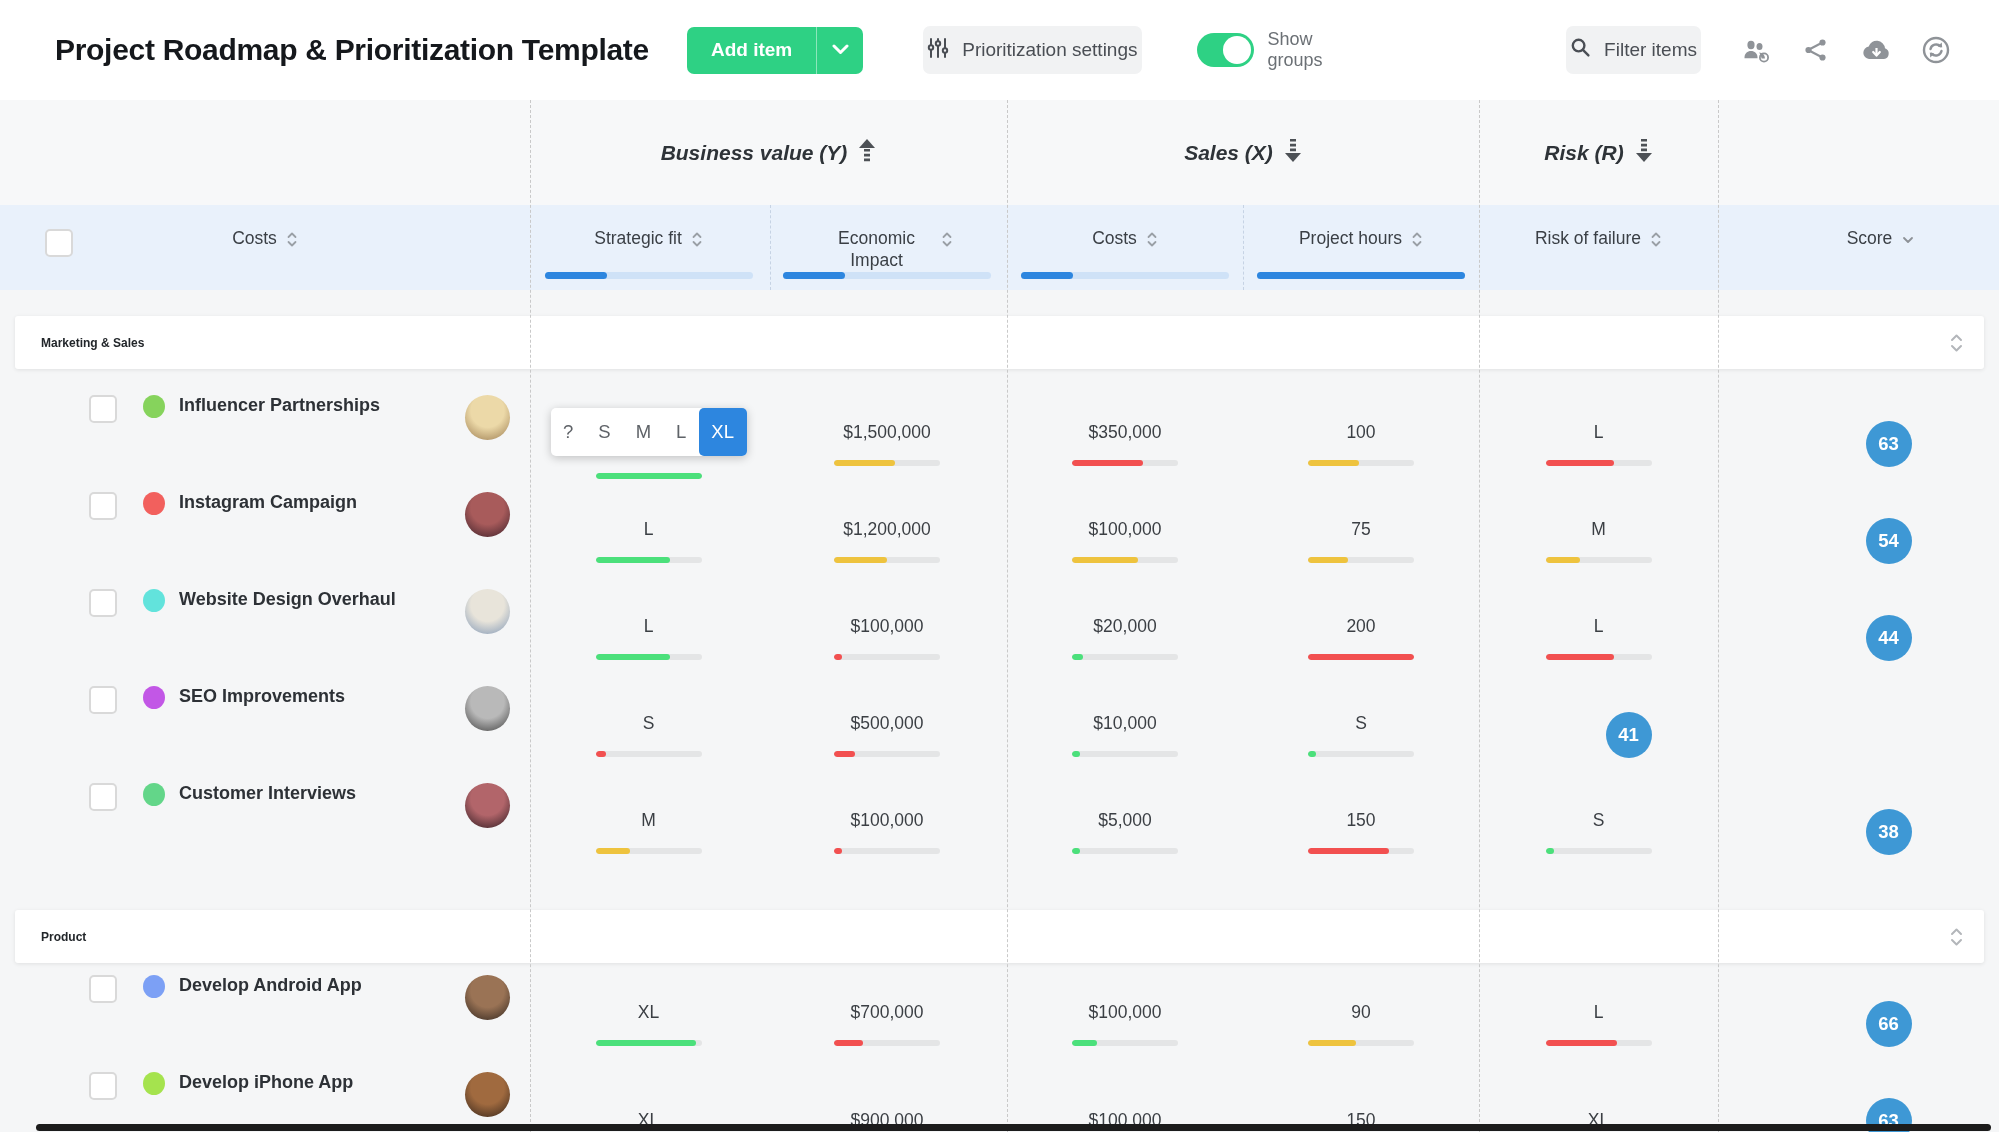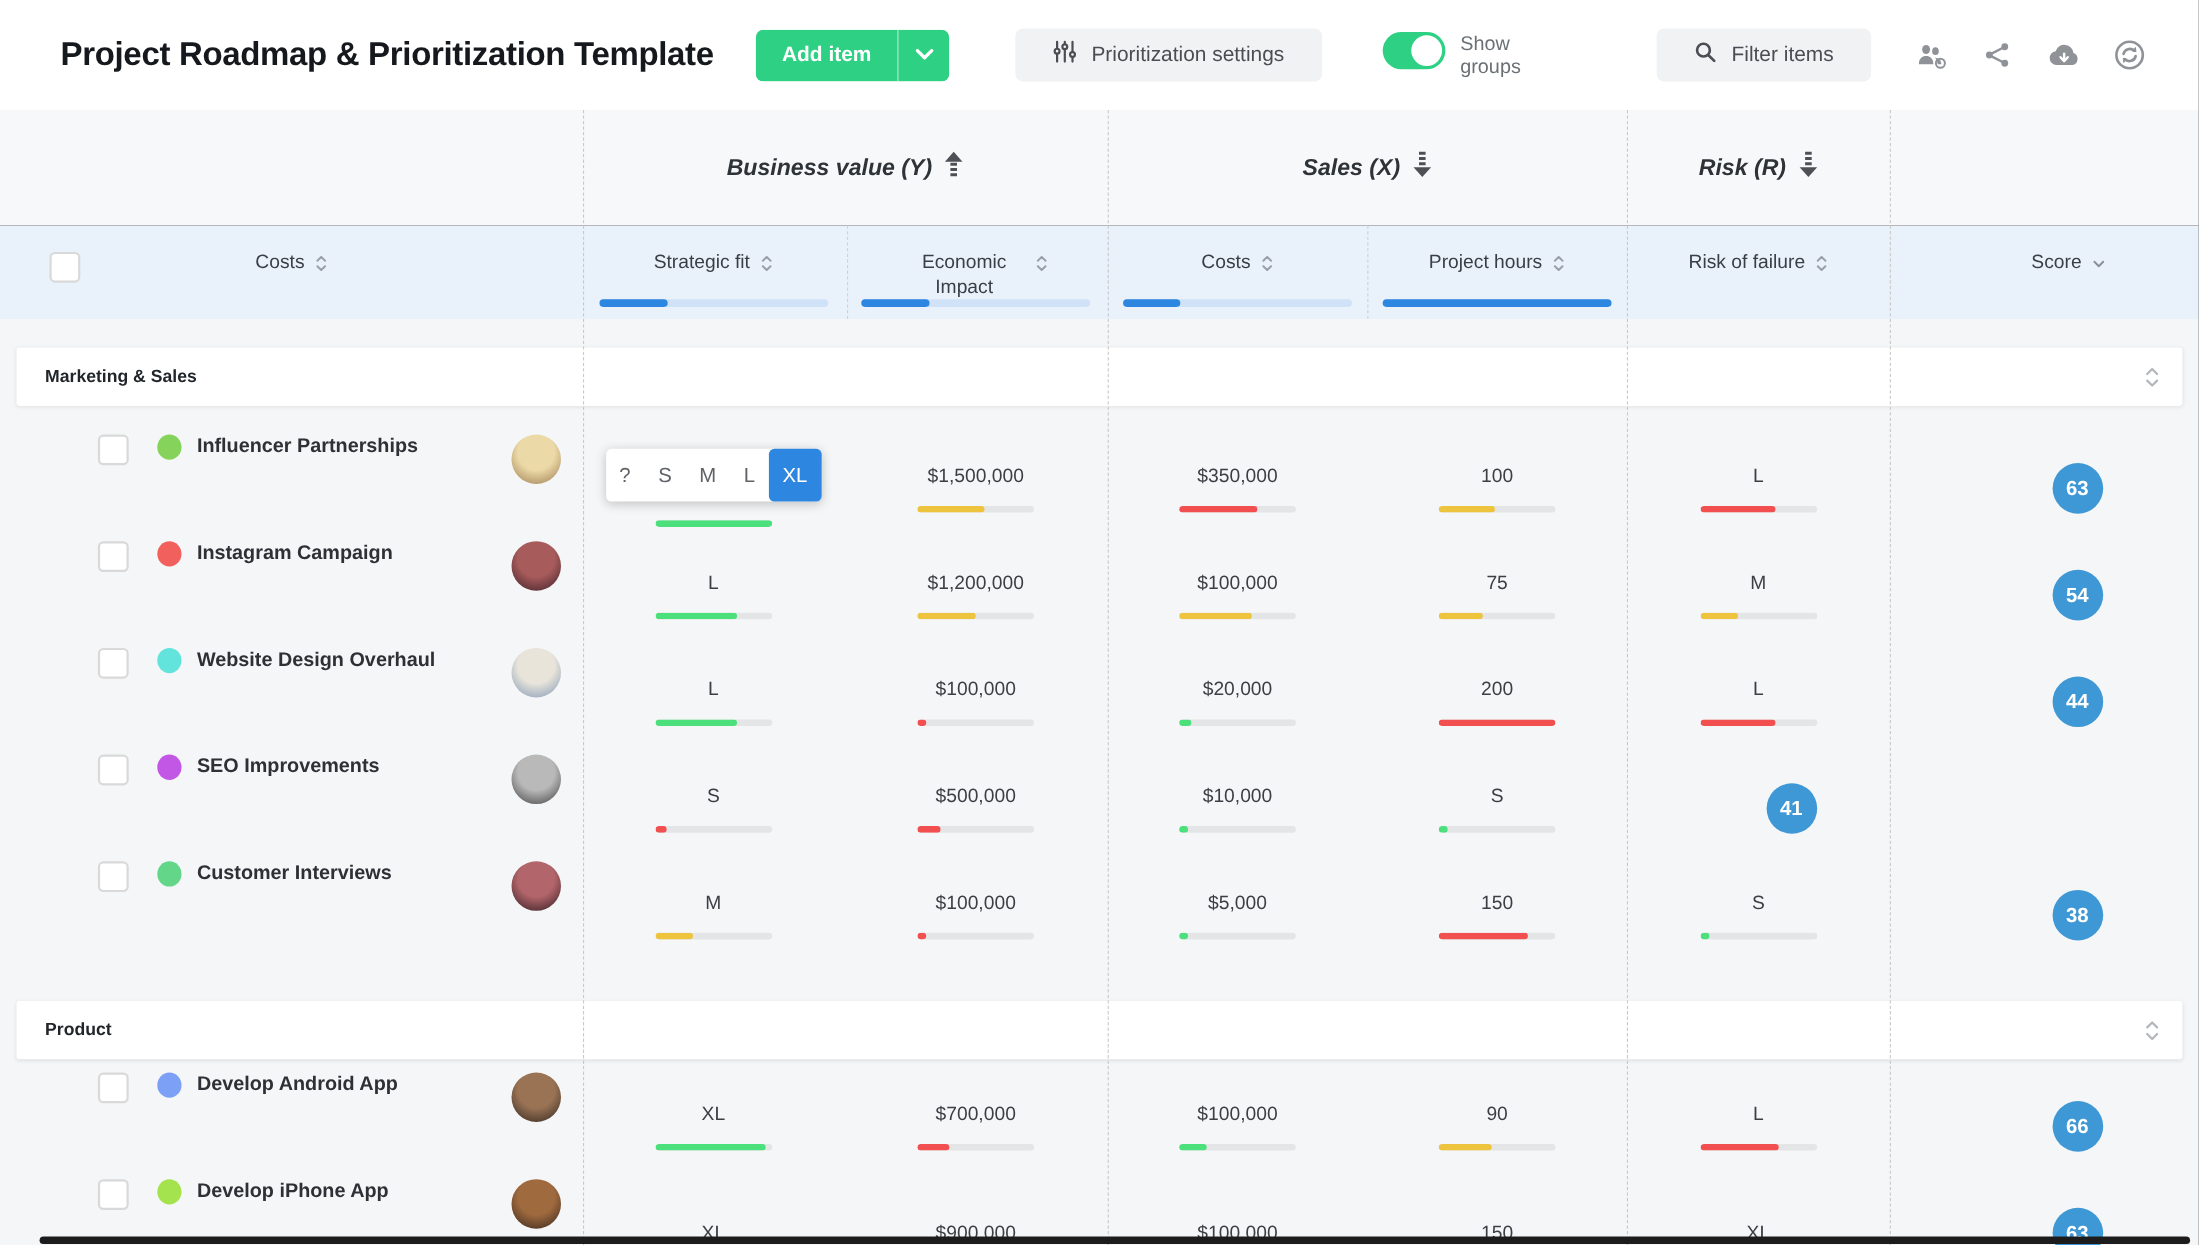--- a/index.html
+++ b/index.html
@@ -6,23 +6,23 @@
   html,body { background:#ffffff; }
   body { font-family:"Liberation Sans", sans-serif; }
   .app { position:relative; width:1999px; height:1132px; overflow:hidden; background:#000000; }
 
   
   .topbar { height:100px; display:flex; align-items:center; padding:0 30px 0 55px; background:#fff; position:relative; z-index:10; }
   .page-title { font-size:30px; font-weight:bold; color:#15181c; letter-spacing:-0.3px; margin-right:38px; white-space:nowrap; }
   .add-split { display:flex; height:47px; border-radius:7px; overflow:hidden; }
   .add-main { border:none; cursor:pointer; background:#2ed184; color:#fff; font-family:inherit; font-size:19px; font-weight:bold; padding:0 24px; }
   .add-caret { border:none; cursor:pointer; background:#2ed184; width:47px; border-left:1px solid rgba(255,255,255,0.45); display:flex; align-items:center; justify-content:center; }
-  .btn-gray { border:none; cursor:pointer; background:#f1f2f3; border-radius:7px; height:48px; display:flex; align-items:center; gap:13px; padding:0 34px; font-family:inherit; font-size:19px; color:#4a4e54; font-weight:500; }
+  .btn-gray { border:none; cursor:pointer; background:#f1f2f3; border-radius:7px; height:48px; display:flex; align-items:center; gap:13px; padding:0 4px; font-family:inherit; font-size:19px; color:#4a4e54; font-weight:500; }
   .btn-prio { margin-left:60px; }
-  .toggle-wrap { display:flex; align-items:flex-start; gap:14px; margin-left:55px; }
+  .toggle-wrap { display:flex; align-items:center; gap:14px; margin-left:55px; }
   .toggle { width:57px; height:34px; border-radius:17px; background:#2ed184; position:relative; cursor:pointer; flex:none; }
   .toggle .knob { position:absolute; top:3px; right:3px; width:28px; height:28px; border-radius:50%; background:#fff; }
   .toggle-label { font-size:18px; color:#6b7075; line-height:1.15; width:70px; }
   .top-spacer { flex:1; }
   .btn-filter { margin-right:40px; }
   .toolbar-icons { display:flex; align-items:center; gap:30px; margin-right:18px; }
   .tool-icon { width:30px; height:30px; display:flex; align-items:center; justify-content:center; cursor:pointer; }
 
   
   .table { position:absolute; top:100px; left:0; right:0; bottom:0; }
@@ -40,21 +40,21 @@
   .sub-score { padding-left:45px; }
 
   
   .vline { position:absolute; top:0; bottom:0; width:0; border-left:1.6px dashed #c9c9c9; z-index:6; pointer-events:none; }
   .vline-light { position:absolute; top:105px; height:85px; width:0; border-left:1.6px dashed #c6d3e4; z-index:6; pointer-events:none; }
 
   
   .table-body { position:absolute; top:190px; left:0; right:0; bottom:0; background:#f5f6f7; overflow:hidden; }
   .group-row { margin:26px 15px 0 15px; height:53px; background:#fff; border-radius:3px; box-shadow:0 1px 4px rgba(0,0,0,0.09); display:flex; align-items:center; justify-content:space-between; padding:0 20px 0 26px; position:relative; z-index:1; cursor:pointer; }
   .group-row.second { margin-top:30px; }
-  .group-label { font-size:16px; font-weight:bold; color:#22262a; }
+  .group-label { font-size:12px; font-weight:bold; color:#22262a; }
   .group-collapse { color:#b3b6ba; display:flex; }
   .rows { margin-top:26px; }
   .rows.second { margin-top:12px; }
   .row { display:grid; grid-template-columns:530px 237px 240px 236px 236px 239px 281px; height:97px; }
   .items-cell { display:flex; align-items:flex-start;margin-left:44px; }
   .items-cell .checkbox { margin-left:45px; }
   .dot { width:22px; height:23px; border-radius:50%; margin-left:26px; flex:none; }
   .item-name { margin-left:14px; font-size:18px; font-weight:bold; color:#2d3136; cursor:pointer; white-space:nowrap; }
   .avatar { margin-left:auto; margin-right:20px; width:45px; height:45px; border-radius:50%; flex:none; cursor:pointer; }
   .value-cell { display:flex; flex-direction:column; align-items:center; justify-content:center; gap:17px; cursor:pointer; }

